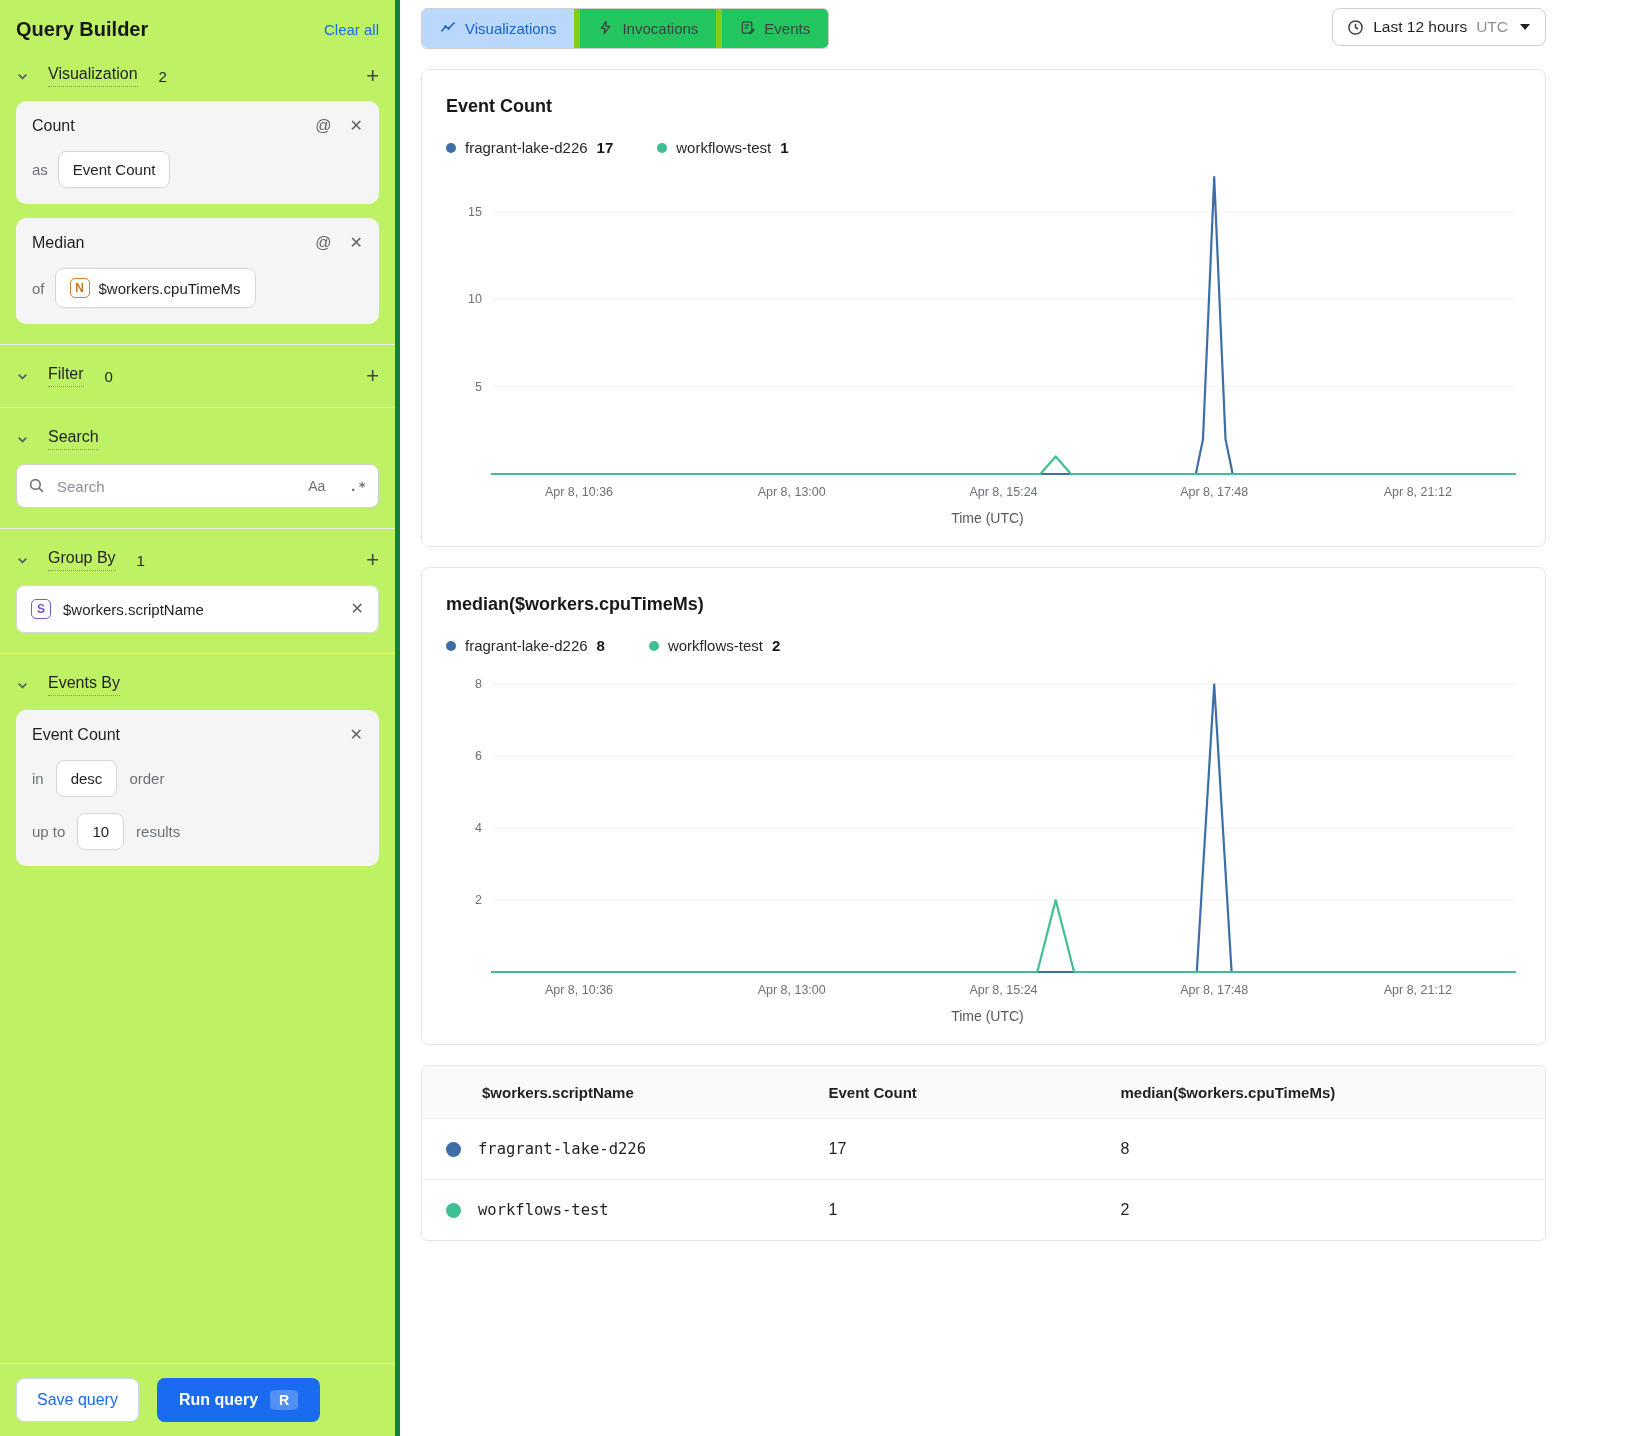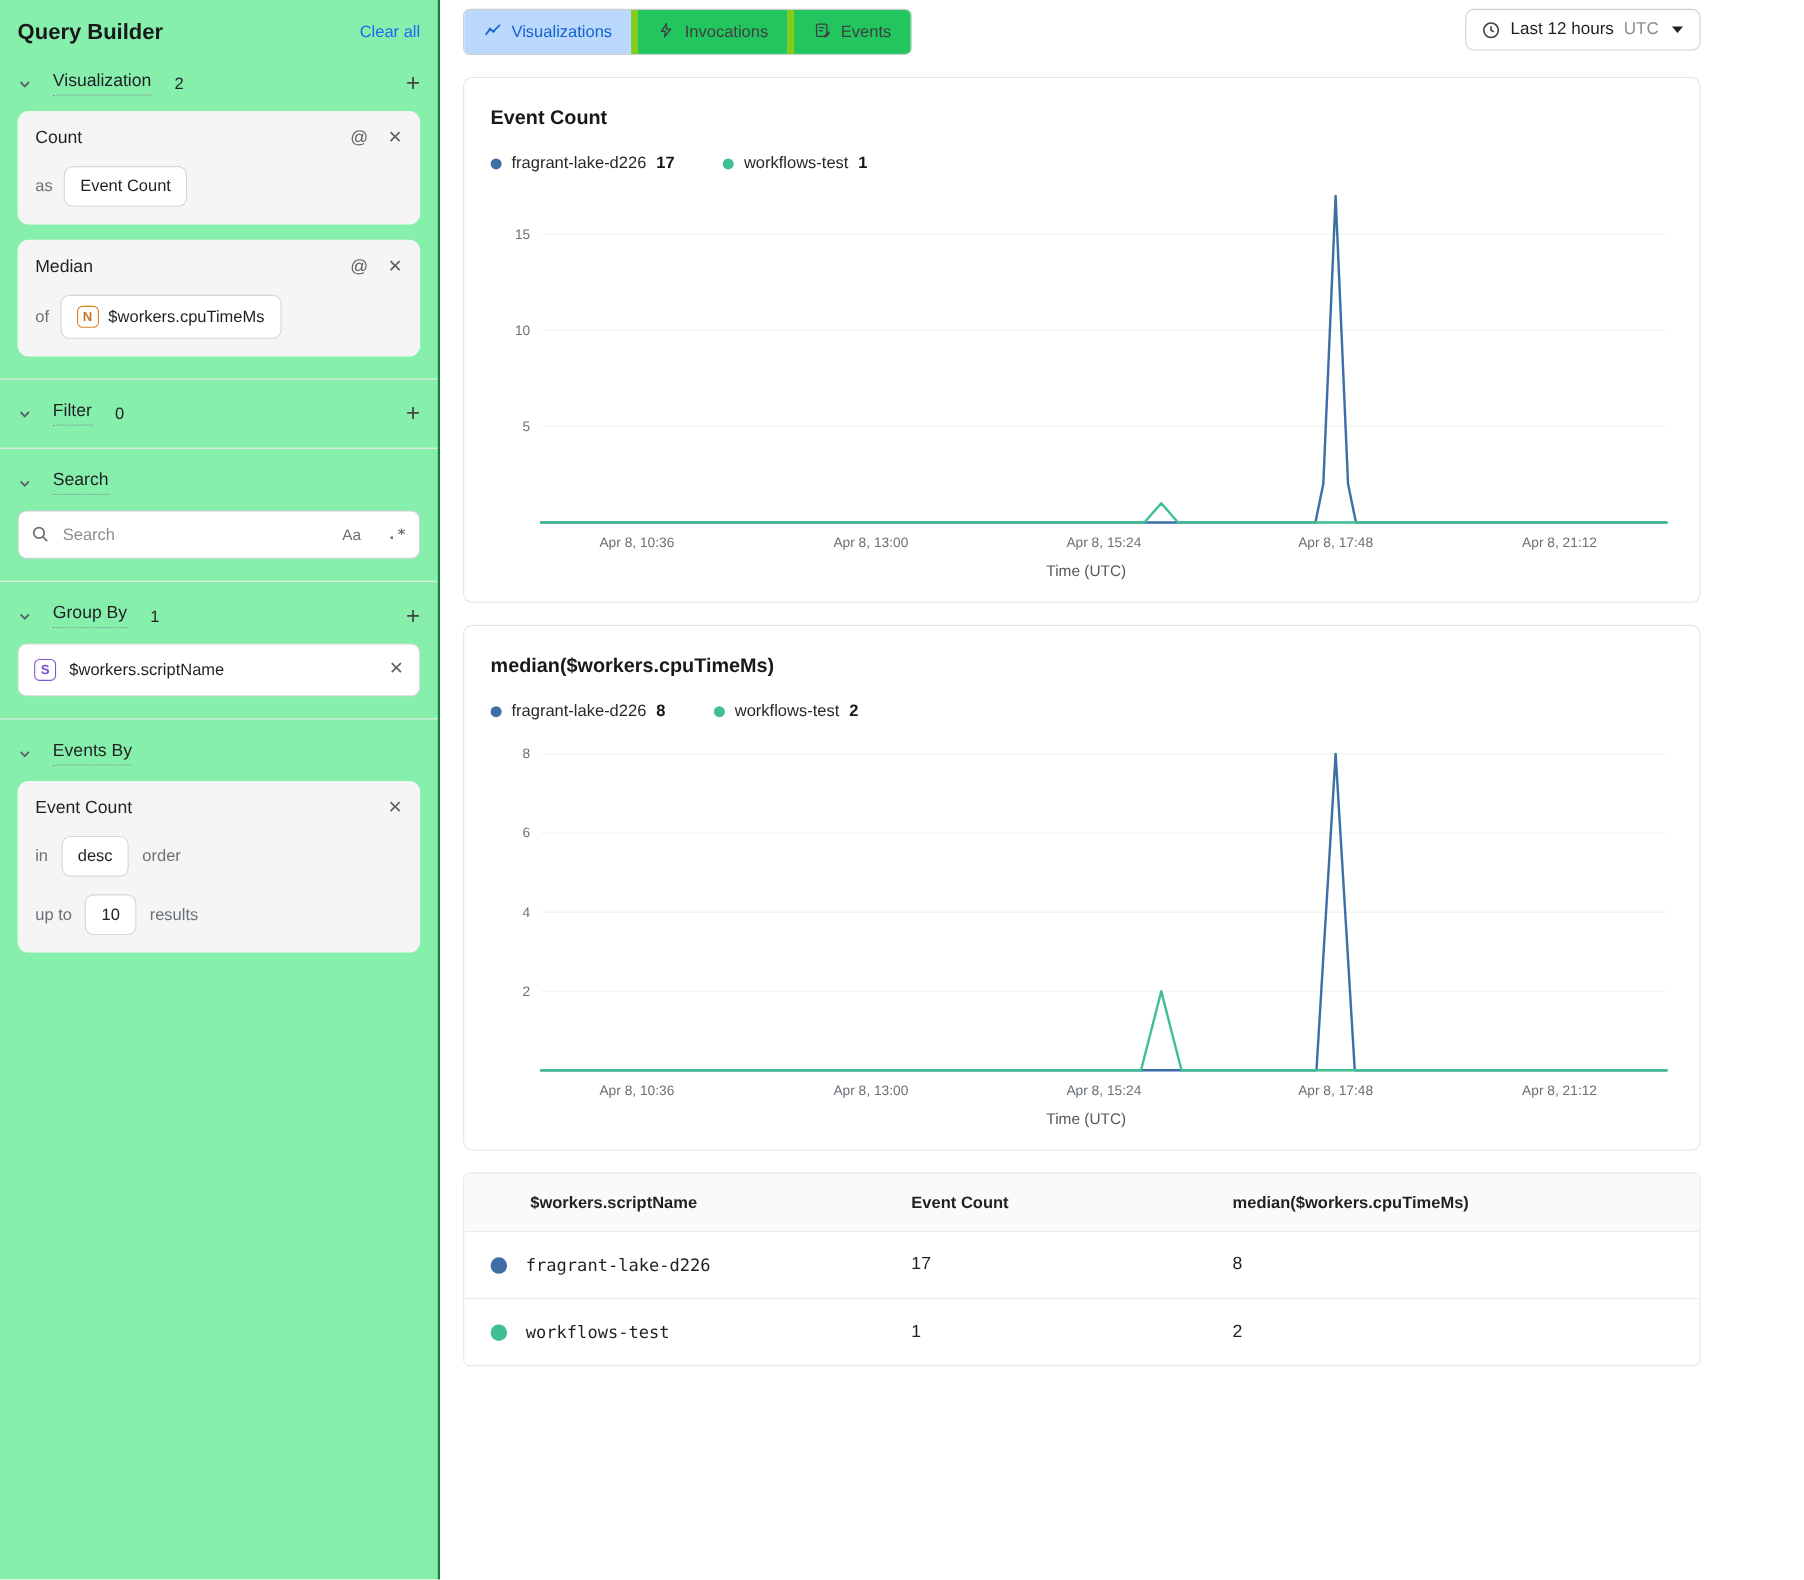--- a/index.html
+++ b/index.html
@@ -1,20 +1,20 @@
 <!DOCTYPE html>
 <html><head>
 <meta charset="utf-8">
 <style>
   *{box-sizing:border-box;margin:0;padding:0}
   html,body{width:1640px;height:1436px;background:#fff;font-family:"Liberation Sans",sans-serif;color:#1f2023}
   .app{display:flex;width:1640px;height:1436px;overflow:hidden}
 
   
-  .sidebar{width:400px;min-width:400px;border-right:2px solid #15803d;display:flex;flex-direction:column;background:#86efac}
+  .sidebar{width:400px;min-width:400px;border-right:5px solid #15803d;display:flex;flex-direction:column;background:#bef264}
   .sb-scroll{flex:1;overflow:hidden;padding:18px 16px 0 16px}
   .sb-header{display:flex;align-items:center;justify-content:space-between;margin-bottom:24px}
   .sb-header h1{font-size:20px;font-weight:700;color:#17181a}
   .link{color:#1a6bf0;font-size:15px;text-decoration:none;cursor:pointer}
   .section-head{display:flex;align-items:center;gap:19px;margin:18px 0 14px 0}
   .chev{color:#5f6368;display:inline-flex;cursor:pointer}
   .sec-label{font-size:16px;color:#1f2023;border-bottom:1px dotted #8b9095;padding-bottom:3px}
   .sec-count{font-size:15px;color:#1f2023;margin-left:2px}
   .plus{margin-left:auto;background:none;border:none;font-size:22px;line-height:1;color:#444;cursor:pointer;font-weight:400}
   .card{background:#f5f5f5;border-radius:10px;padding:16px;margin-bottom:14px}
@@ -219,20 +219,27 @@
             <span class="chip">
                 <span>10</span>
               </span>
             <span class="muted">results</span>
           </div>
         </div>
       </div>
 
     </div>
 
+    <div class="sb-footer">
+      <button class="save-btn">Save query</button>
+      <button class="run-btn">
+        <span>Run query</span>
+        <span class="kbd">R</span>
+      </button>
+    </div>
   </aside>
 
   <main class="main">
 
     <div class="topbar">
       <div class="tabs">
         <div class="tab selected">
           <span><svg width="16" height="16" viewBox="0 0 16 16" fill="none" stroke="currentColor" stroke-width="1.5">
                 <path d="M1.5 12.5 L5.5 7.5 L8.5 9.5 L14.5 3.5"></path>
                 <circle cx="5.5" cy="7.5" r="1.3" fill="currentColor" stroke="none"></circle>

